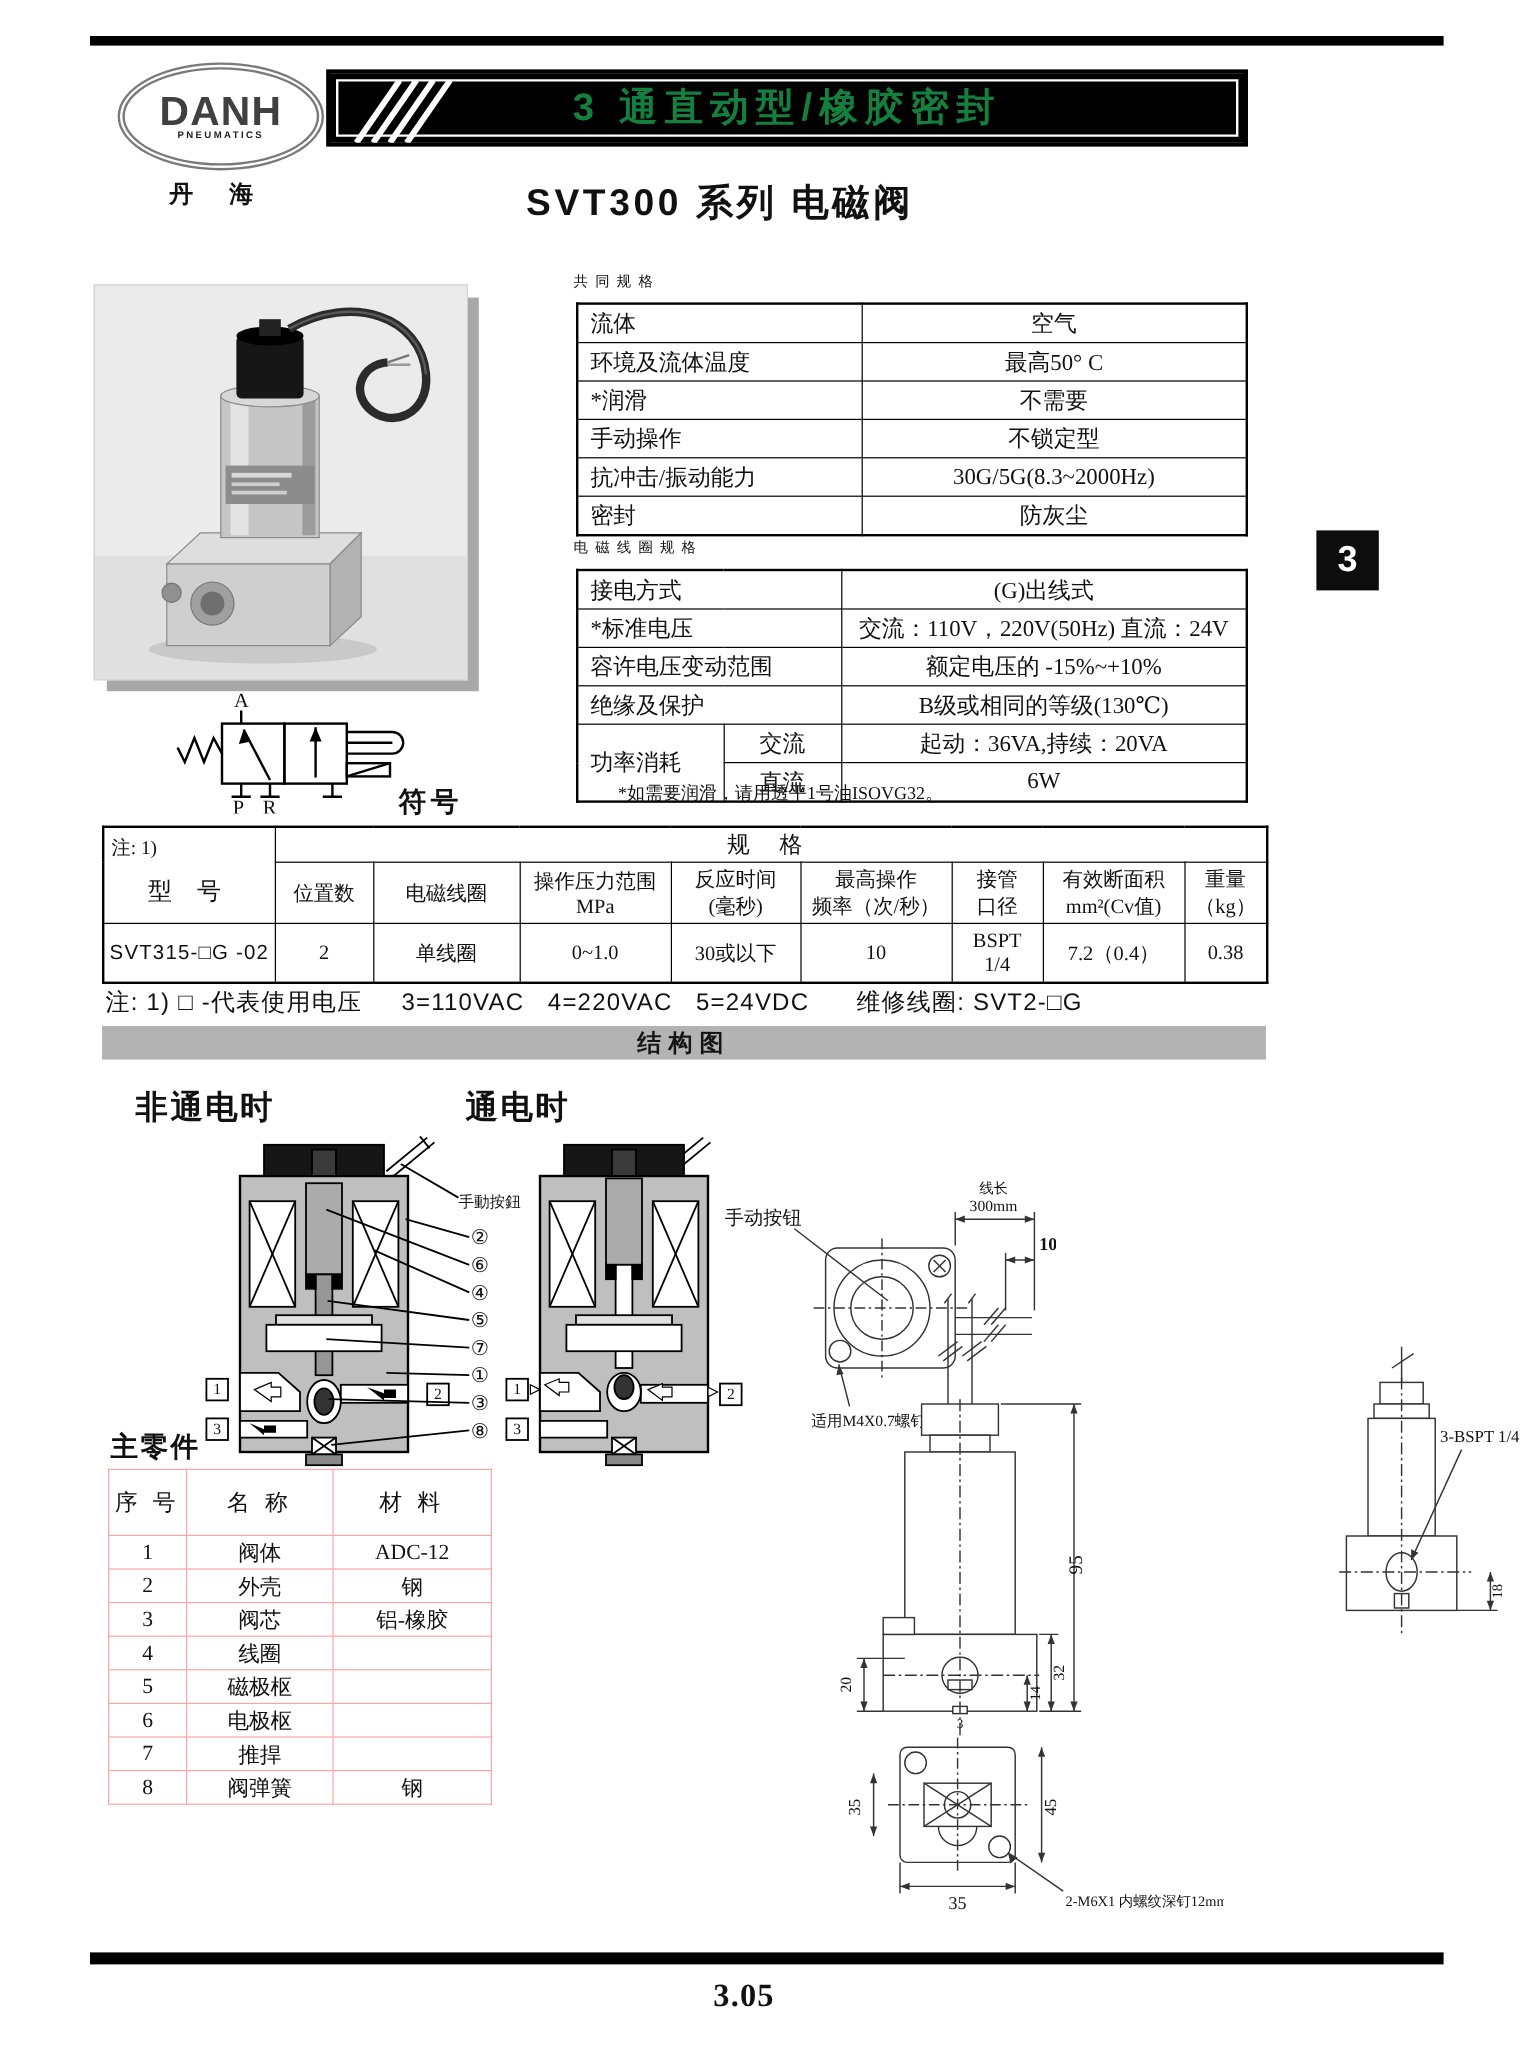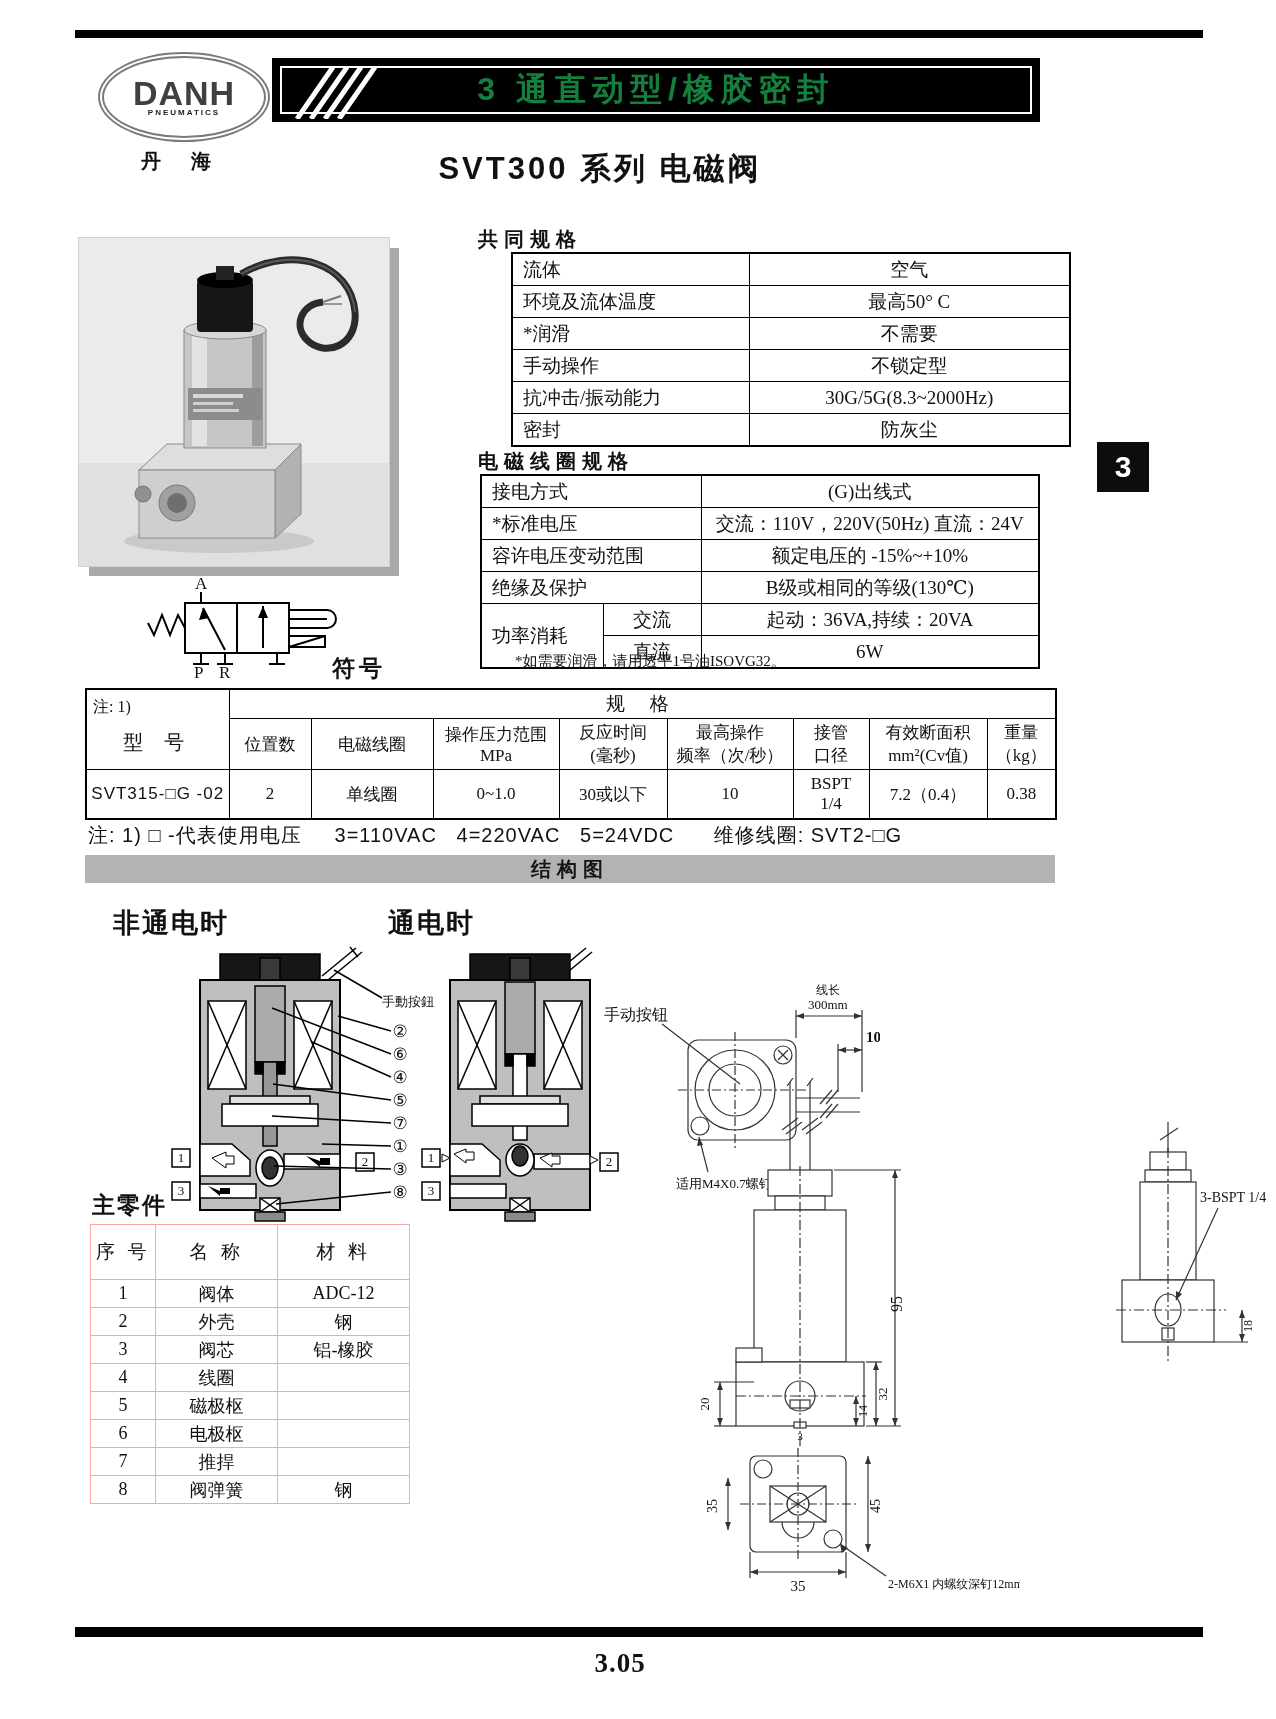--- a/index.html
+++ b/index.html
@@ -18,21 +18,21 @@
   .banner-text{color:#15803d;font-family:"Liberation Sans",sans-serif;font-weight:700;font-size:32px;letter-spacing:6px;}
   .doc-title{font-family:"Liberation Sans",sans-serif;font-weight:700;font-size:31px;letter-spacing:3px;}
   
   .photo{background:#ececec;border:1px solid #d0d0d0;box-shadow:10px 10px 0 -1px #a8a8a8;}
   
   table.spec{border-collapse:collapse;table-layout:fixed;width:560px;}
   table.spec td{border:1px solid #000;font-size:19px;padding:0 10px;height:31px;}
   table.spec{border:2px solid #000;}
   td.lbl{text-align:left;}
   td.val{text-align:center;}
-  .sec-title{font-size:20px;font-weight:700;letter-spacing:6px;}
+  .sec-title{font-size:12px;font-weight:400;letter-spacing:6px;}
   .footnote{font-size:15px;margin-left:37px;}
   
   table.model{border-collapse:collapse;table-layout:fixed;width:970px;border:2px solid #000;}
   table.model td{border:1px solid #000;font-size:17px;text-align:center;vertical-align:middle;padding:1px 2px;}
   .pre{white-space:pre-line;}
   .prekeep{white-space:pre;}
   .corner-cell{position:relative;height:70px;}
   .corner-note{position:absolute;top:2px;left:4px;font-size:16px;}
   .model-hd{font-size:20px;letter-spacing:8px;}
   .mono-ish{font-family:"Liberation Sans","DejaVu Sans",sans-serif;font-size:16px;letter-spacing:1px;}
@@ -105,21 +105,21 @@
       <rect x="137" y="28" width="18" height="14" fill="#222"></rect>
 
       <path d="M162,36 C215,6 272,26 276,74 C279,108 246,120 228,102 C214,88 222,66 244,64" fill="none" stroke="#2b2b2b" stroke-width="7"></path>
       <path d="M162,36 C215,6 272,26 276,74" fill="none" stroke="#5a5a5a" stroke-width="2"></path>
       <line x1="244" y1="64" x2="262" y2="58" stroke="#777" stroke-width="2"></line>
       <line x1="244" y1="66" x2="263" y2="66" stroke="#999" stroke-width="2"></line>
     </svg>
   </div>
 
   <div class="abs sec-title" style="left:478px;top:226px;">共同规格</div>
-  <table class="spec abs" style="left:480px;top:252px;margin-left:31px;">
+  <table class="spec abs" style="left:480px;top:252px;">
     <colgroup>
         <col style="width:237px">
         <col>
       </colgroup>
     <tbody>
         <tr>
           <td class="lbl">流体</td>
           <td class="val">空气</td>
         </tr>
     <tr>

